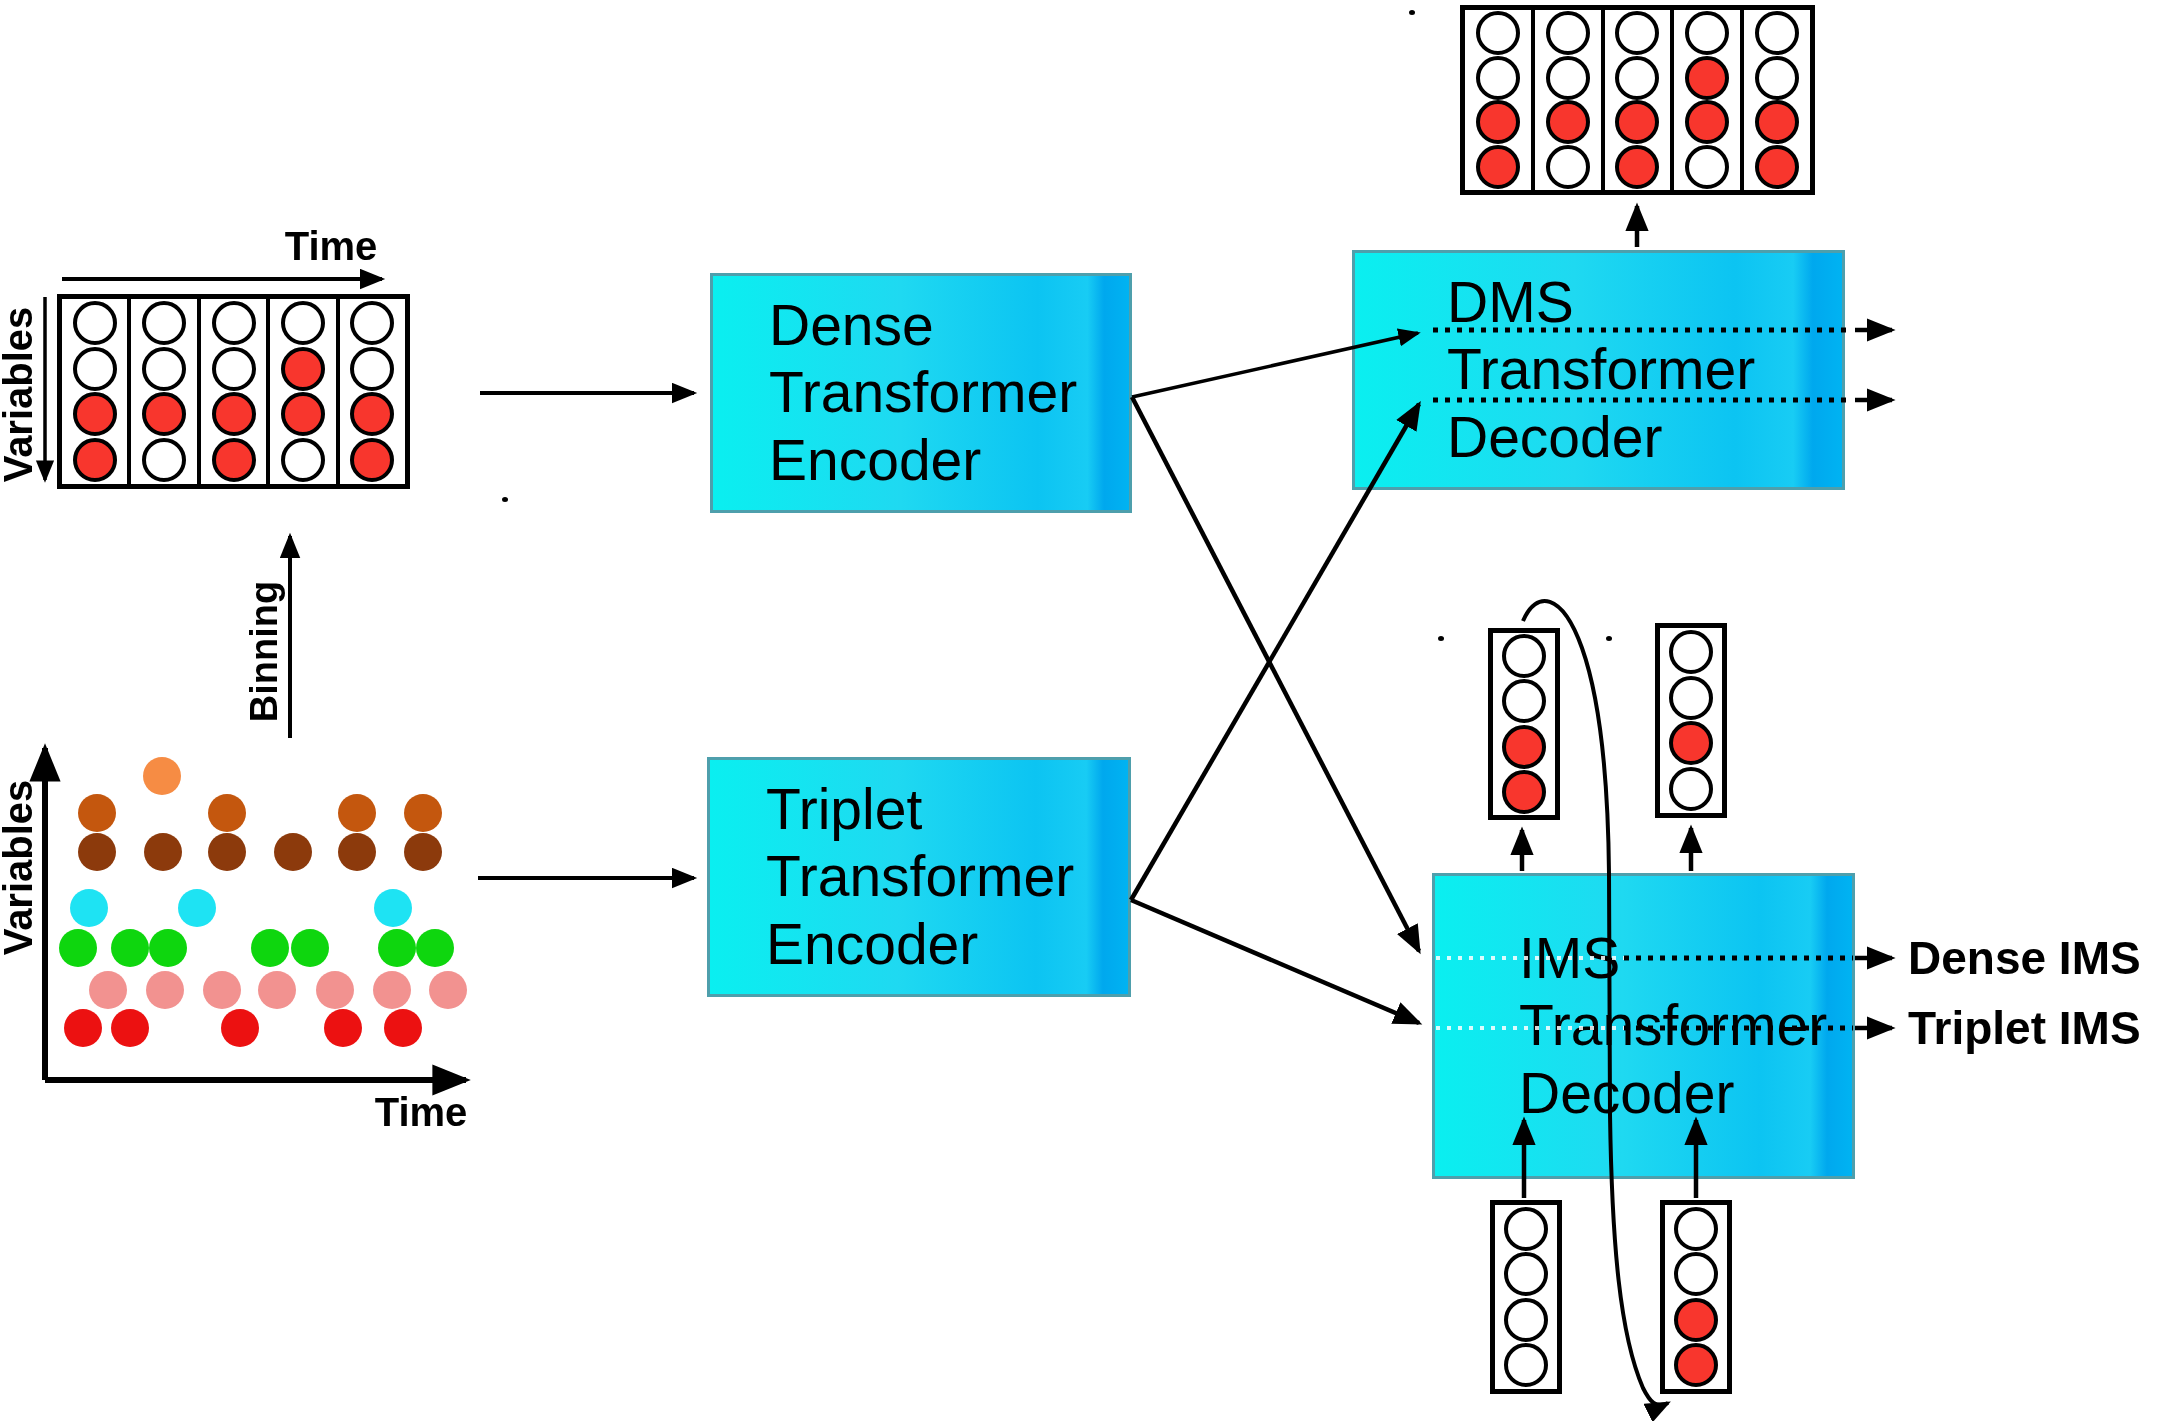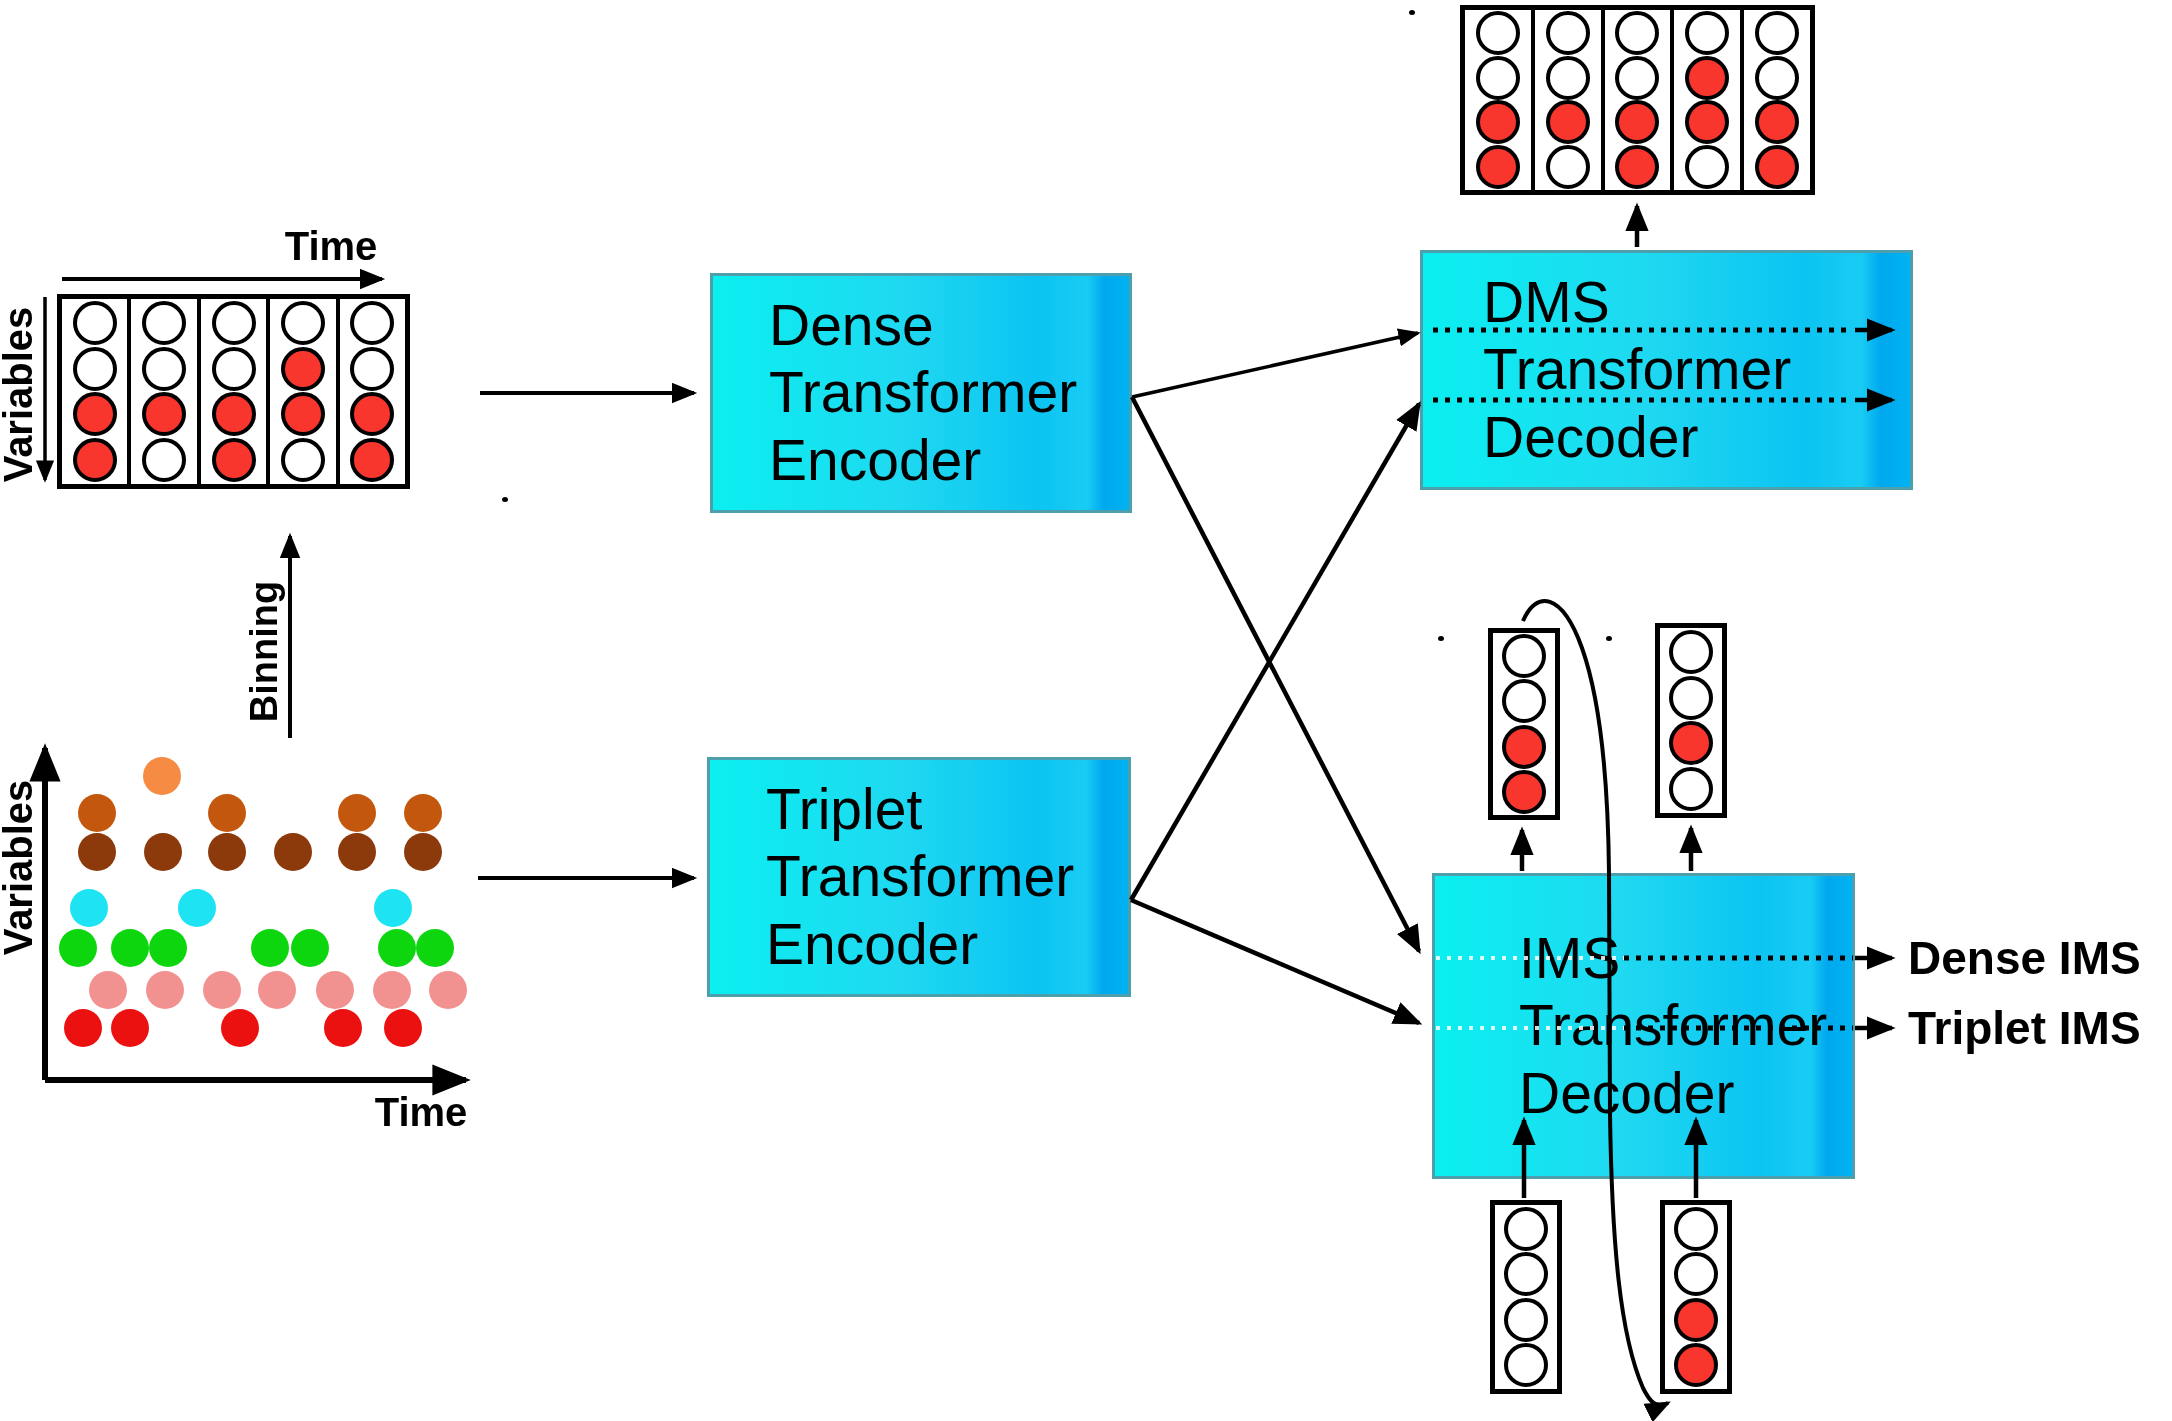--- a/index.html
+++ b/index.html
@@ -39,21 +39,21 @@
 <div class="canvas">
 
   <div class="node" style="left:710px;top:273px;width:422px;height:240px;padding-left:56px;">Dense
 Transformer
 Encoder</div>
 
   <div class="node" style="left:707px;top:757px;width:424px;height:240px;padding-left:56px;">Triplet
 Transformer
 Encoder</div>
 
-  <div class="node" style="left:1420px;top:250px;width:493px;height:240px;padding-left:60px;">DMS
+  <div class="node" style="left:1352px;top:250px;width:493px;height:240px;padding-left:92px;">DMS
 Transformer
 Decoder</div>
 
   <div class="node" style="left:1432px;top:873px;width:423px;height:306px;padding-left:84px;">IMS
 Transformer
 Decoder</div>
 
   <div class="grid" style="left:57px;top:294px;width:353px;height:195px;">
       <div class="gcol">
         <div class="gcell"></div>

